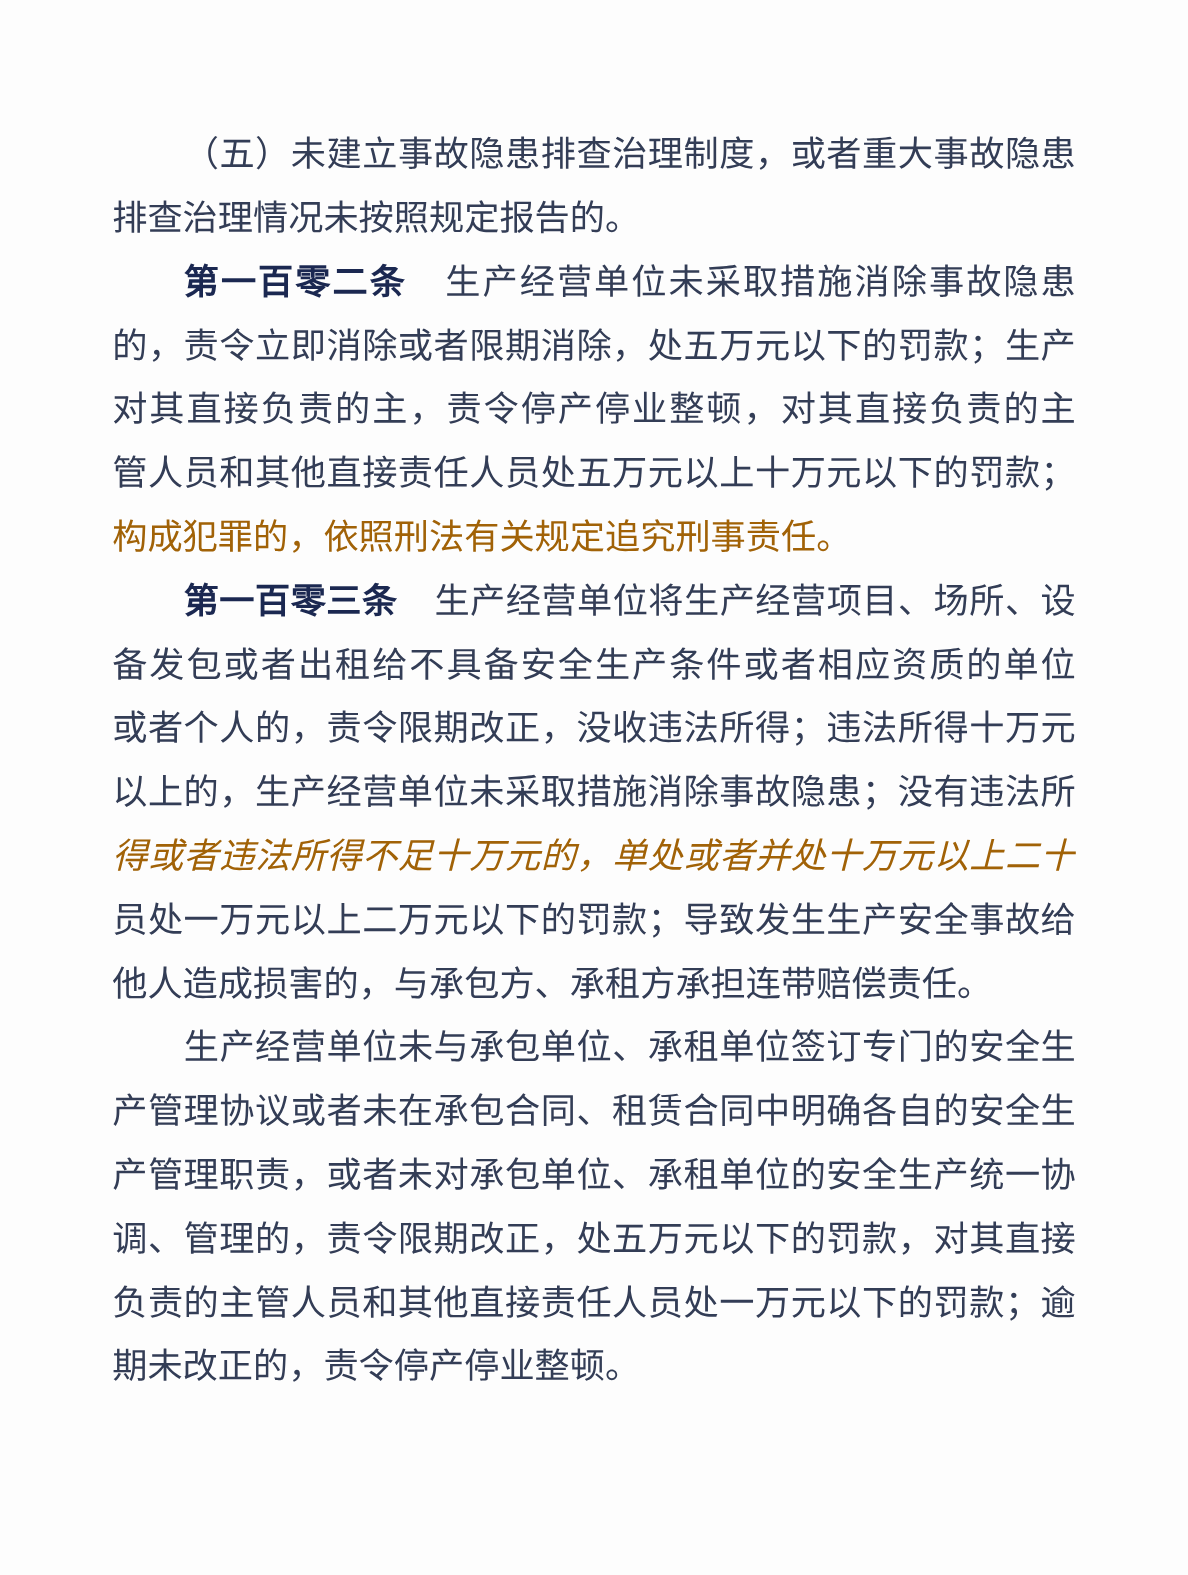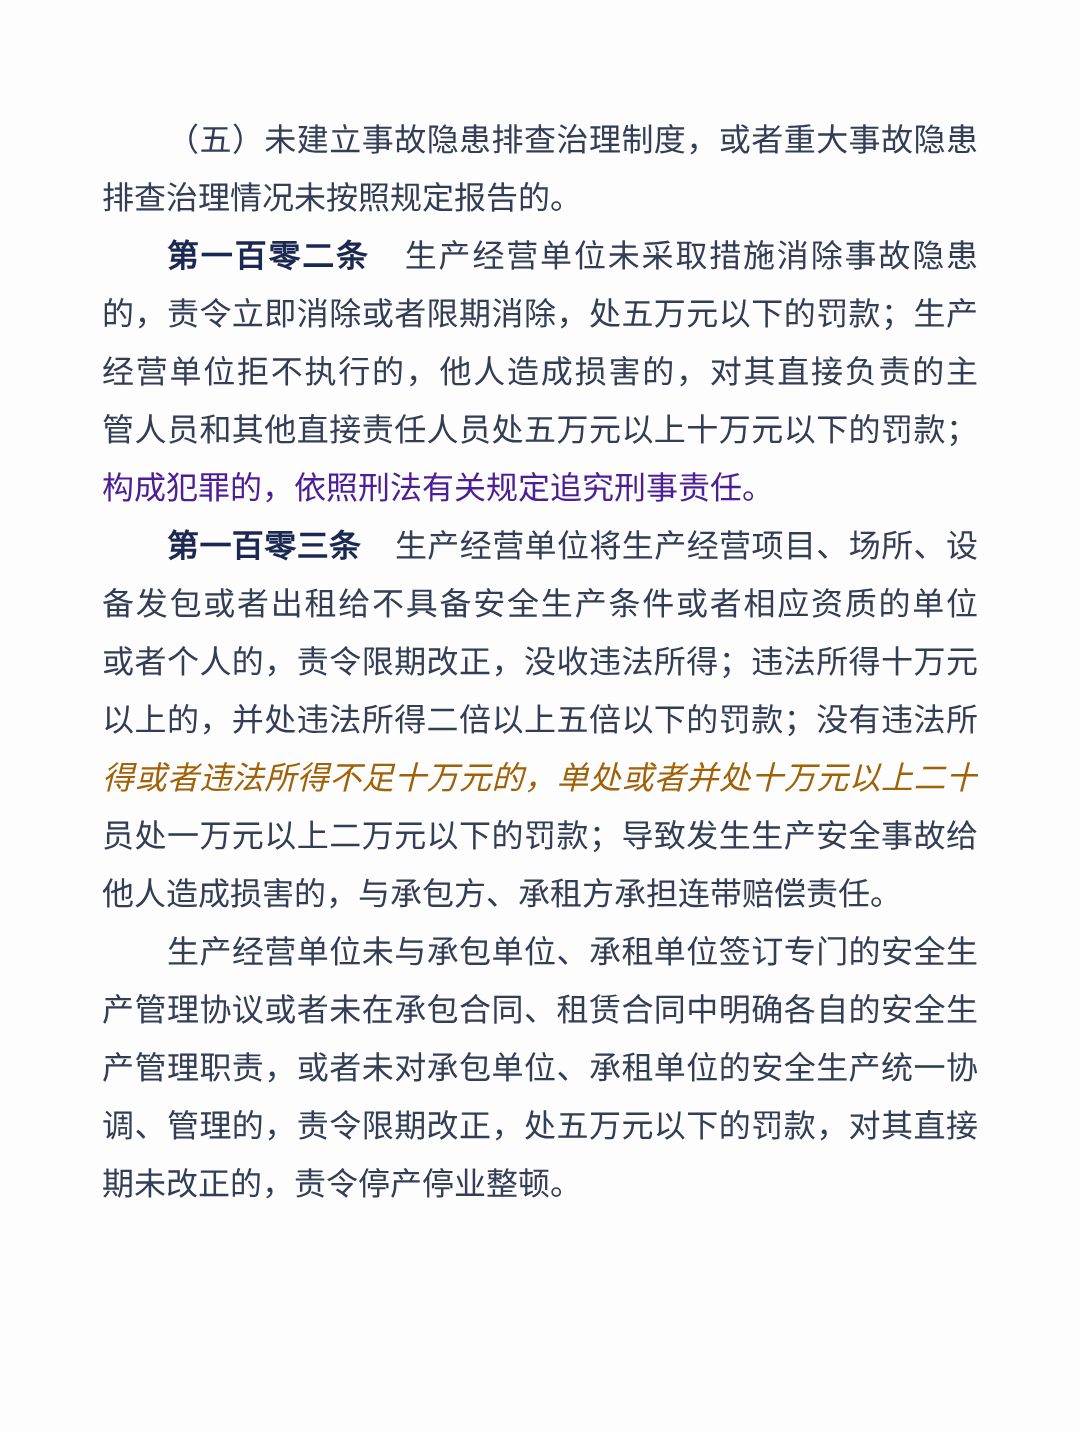--- a/index.html
+++ b/index.html
@@ -64,34 +64,35 @@
 
 <div class="page" style="background: rgb(253, 253, 253);">
   <div class="doc" id="doc">
       <div class="para">
         <div class="line indent"><span class="seg" style="color: rgb(51, 61, 86);">（五）未建立事故隐患排查治理制度，或者重大事故隐患</span></div>
         <div class="line end"><span class="seg" style="color: rgb(51, 61, 86);">排查治理情况未按照规定报告的。</span></div>
       </div>
       <div class="para">
         <div class="line indent"><span class="seg bold" style="color: rgb(27, 40, 81);">第一百零二条</span><span class="gap"></span><span class="seg" style="color: rgb(51, 61, 86);">生产经营单位未采取措施消除事故隐患</span></div>
         <div class="line"><span class="seg" style="color: rgb(51, 61, 86);">的，责令立即消除或者限期消除，处五万元以下的罚款；生产</span></div>
-        <div class="line"><span class="seg" style="color: rgb(51, 61, 86);">经营单位拒不执行的，他人造成损害的，对其直接负责的主</span></div>
+        <div class="line"><span class="seg" style="color: rgb(51, 61, 86);">对其直接负责的主，责令停产停业整顿，对其直接负责的主</span></div>
         <div class="line"><span class="seg" style="color: rgb(51, 61, 86);">管人员和其他直接责任人员处五万元以上十万元以下的罚款；</span></div>
-        <div class="line end"><span class="seg" style="color: #4c1d95; font-family: Liberation Mono, monospace;">构成犯罪的，依照刑法有关规定追究刑事责任。</span></div>
+        <div class="line end"><span class="seg" style="color: #a16207; font-family: Liberation Mono, monospace;">构成犯罪的，依照刑法有关规定追究刑事责任。</span></div>
       </div>
       <div class="para">
         <div class="line indent"><span class="seg bold" style="color: rgb(27, 40, 81);">第一百零三条</span><span class="gap"></span><span class="seg" style="color: rgb(51, 61, 86);">生产经营单位将生产经营项目、场所、设</span></div>
         <div class="line"><span class="seg" style="color: rgb(51, 61, 86);">备发包或者出租给不具备安全生产条件或者相应资质的单位</span></div>
         <div class="line"><span class="seg" style="color: rgb(51, 61, 86);">或者个人的，责令限期改正，没收违法所得；违法所得十万元</span></div>
-        <div class="line"><span class="seg" style="color: rgb(51, 61, 86);">以上的，并处违法所得二倍以上五倍以下的罚款；没有违法所</span></div>
+        <div class="line"><span class="seg" style="color: rgb(51, 61, 86);">以上的，生产经营单位未采取措施消除事故隐患；没有违法所</span></div>
         <div class="line"><span class="seg" style="color: #a16207; font-style: italic;">得或者违法所得不足十万元的，单处或者并处十万元以上二十</span></div>
         <div class="line"><span class="seg" style="color: rgb(51, 61, 86);">员处一万元以上二万元以下的罚款；导致发生生产安全事故给</span></div>
         <div class="line end"><span class="seg" style="color: rgb(51, 61, 86);">他人造成损害的，与承包方、承租方承担连带赔偿责任。</span></div>
       </div>
       <div class="para">
         <div class="line indent"><span class="seg" style="color: rgb(51, 61, 86);">生产经营单位未与承包单位、承租单位签订专门的安全生</span></div>
         <div class="line"><span class="seg" style="color: rgb(51, 61, 86);">产管理协议或者未在承包合同、租赁合同中明确各自的安全生</span></div>
         <div class="line"><span class="seg" style="color: rgb(51, 61, 86); margin-top: 21px;">产管理职责，或者未对承包单位、承租单位的安全生产统一协</span></div>
         <div class="line"><span class="seg" style="color: rgb(51, 61, 86);">调、管理的，责令限期改正，处五万元以下的罚款，对其直接</span></div>
+        <div class="line"><span class="seg" style="color: rgb(51, 61, 86);">负责的主管人员和其他直接责任人员处一万元以下的罚款；逾</span></div>
         <div class="line end"><span class="seg" style="color: rgb(51, 61, 86);">期未改正的，责令停产停业整顿。</span></div>
       </div>
     </div>
 </div>
 
 </body></html>

